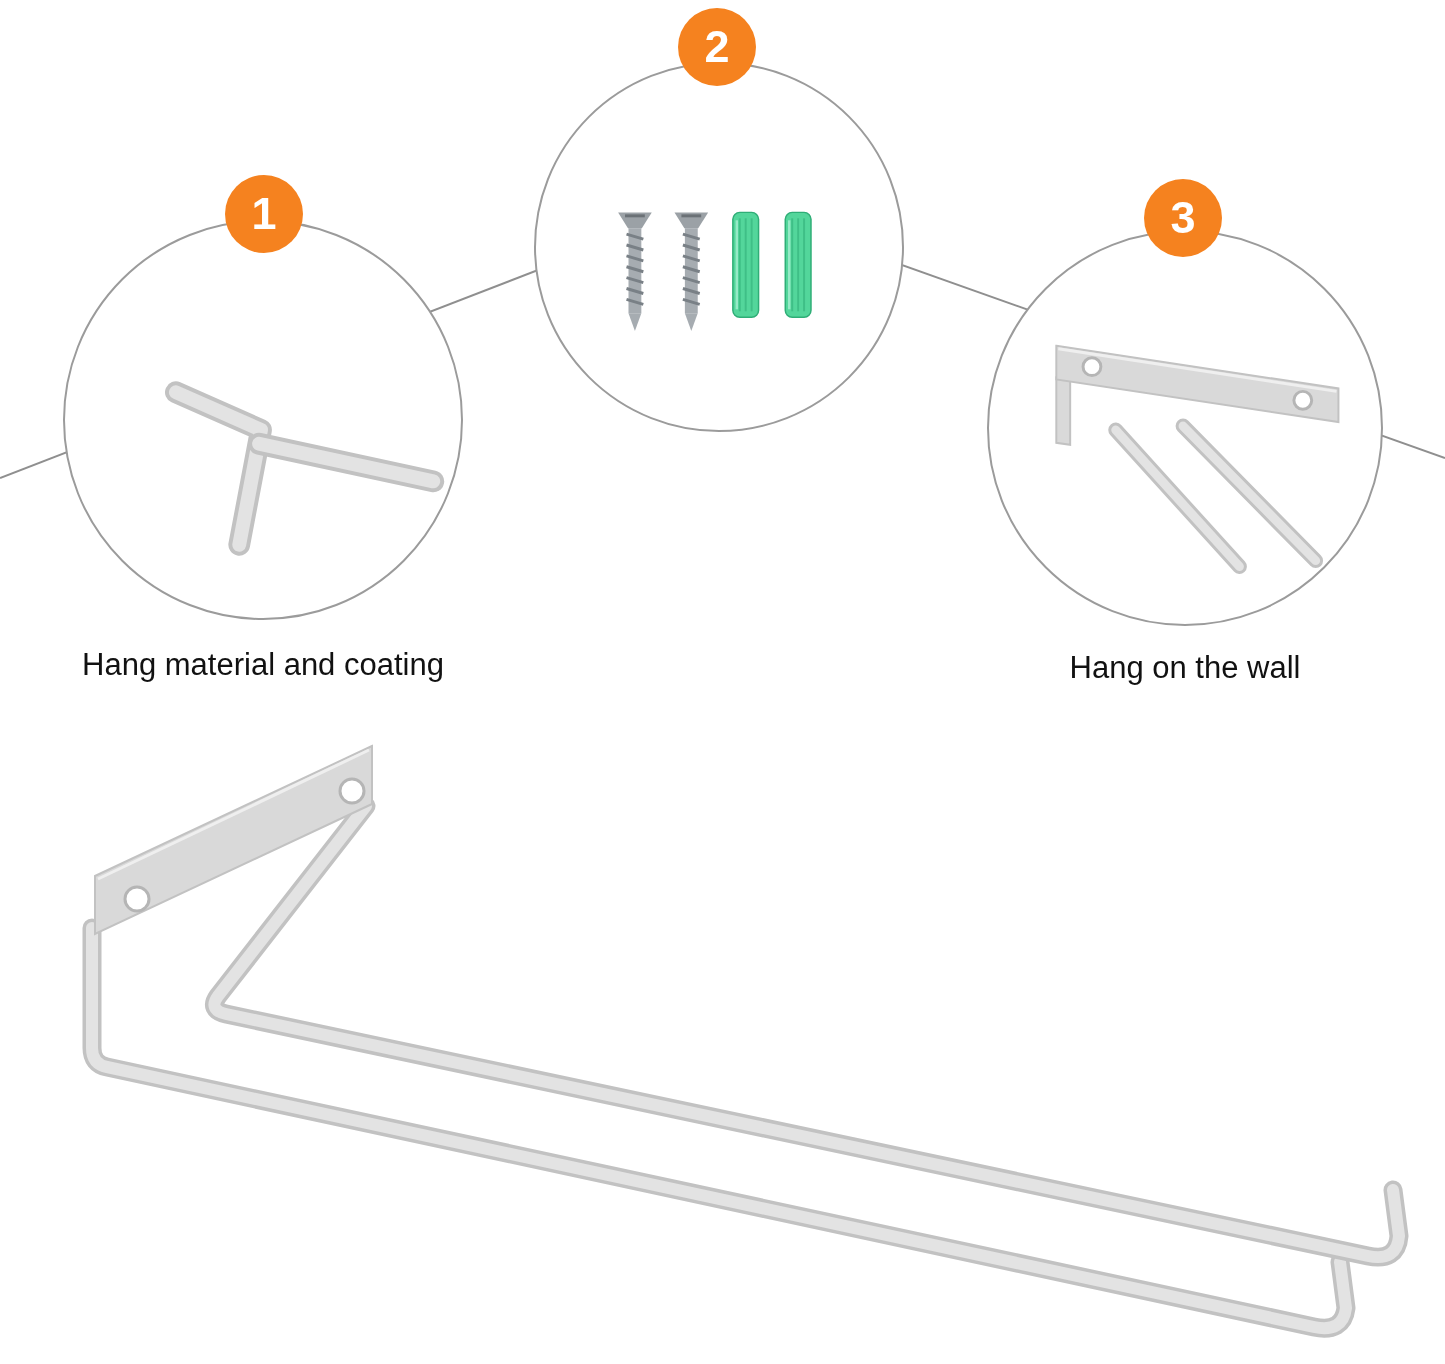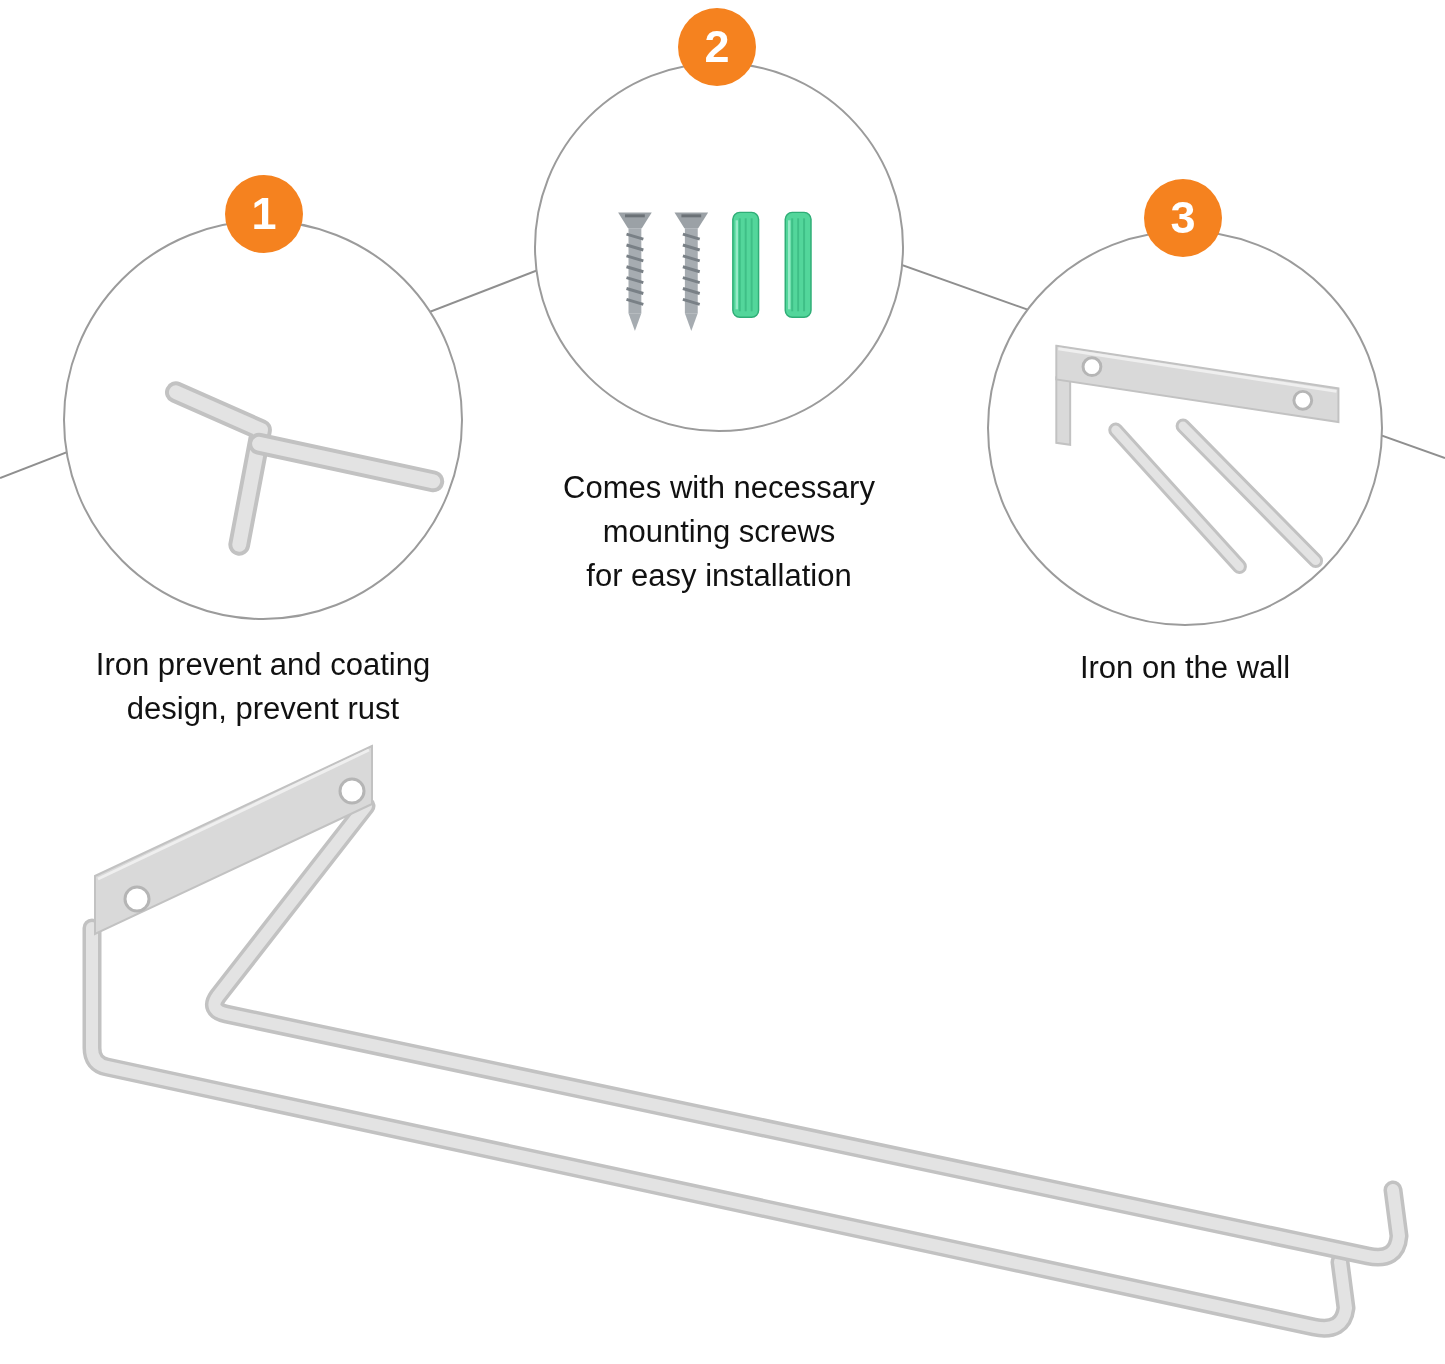--- a/index.html
+++ b/index.html
@@ -139,30 +139,24 @@
     <span>1</span>
   </div>
   <div class="badge" style="left:678px;top:8px;">
     <span>2</span>
   </div>
   <div class="badge" style="left:1144px;top:179px;">
     <span>3</span>
   </div>
 
   <div class="caption" style="left:13px;top:643px;">
-    <div>Iron prevent and coating</div>
-    <div>design, prevent rust</div>
-  </div>
-  <div class="caption" style="left:469px;top:466px;">
-    <div>Comes with necessary</div>
-    <div>mounting screws</div>
-    <div>for easy installation</div>
+    <div>Hang material and coating</div>
   </div>
   <div class="caption" style="left:935px;top:646px;">
-    <div>Iron on the wall</div>
+    <div>Hang on the wall</div>
   </div>
 
   <svg class="layer" width="1445" height="1364" viewBox="0 0 1445 1364">
 
     <path class="wb wb-md" d="M 92 928 L 92 1048 Q 92 1064 107 1067 L 1314 1327 Q 1343 1333 1346 1308 L 1340 1262"></path>
     <path class="wt wt-md" d="M 92 928 L 92 1048 Q 92 1064 107 1067 L 1314 1327 Q 1343 1333 1346 1308 L 1340 1262"></path>
 
     <path class="wb wb-md" d="M 366 806 L 218 996 Q 208 1010 226 1014 L 1368 1256 Q 1397 1262 1399 1236 L 1393 1190"></path>
     <path class="wt wt-md" d="M 366 806 L 218 996 Q 208 1010 226 1014 L 1368 1256 Q 1397 1262 1399 1236 L 1393 1190"></path>
 

